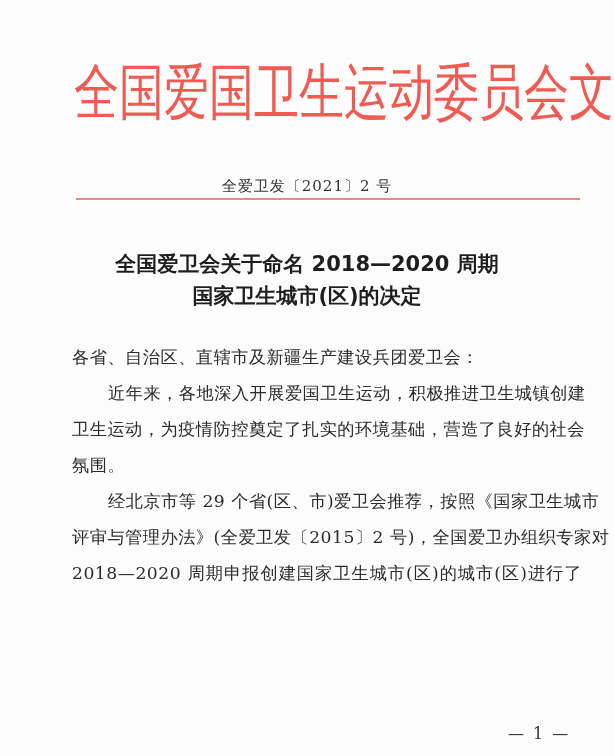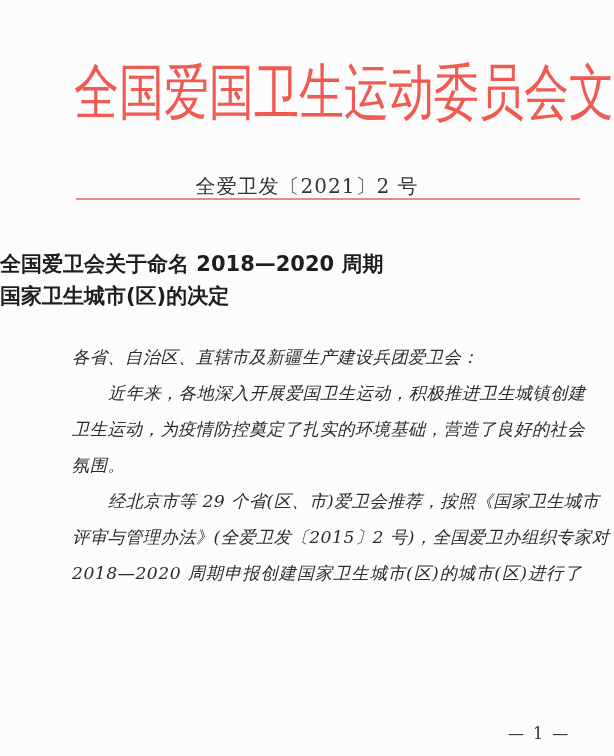--- a/index.html
+++ b/index.html
@@ -37,39 +37,39 @@
       transform-origin: center top;
       white-space: nowrap;
       font-weight: normal;
     }
     .doc-number {
       position: absolute;
       left: 0;
       top: 177px;
       width: 614px;
       text-align: center;
-      font-size: 20px;
+      font-size: 15px;
       line-height: 18px;
       color: #333;
       letter-spacing: 1px;
     }
     .red-rule {
       position: absolute;
       left: 76px;
       top: 198px;
       width: 504px;
       height: 2px;
       background: #e98a8a;
     }
     .doc-title {
       position: absolute;
       left: 0;
       top: 249px;
       width: 614px;
-      text-align: left;
+      text-align: center;
       font-family: "DejaVu Sans", "Liberation Sans", sans-serif;
       font-weight: bold;
       font-size: 21px;
       line-height: 30px;
       color: #1e1e1e;
     }
     .doc-title .line { display: block; white-space: nowrap; }
     .doc-title .line2 { margin-top: 2px; }
     .body {
       position: absolute;
@@ -80,21 +80,20 @@
       line-height: 36px;
       color: #2b2b2b;
     }
     .body .row {
       display: block;
       white-space: nowrap;
       height: 36px;
       text-align: justify;
       text-align-last: justify;
       letter-spacing: 0.5px;
-      font-style: italic;
     }
     .body .row.last {
       text-align-last: left;
     }
     .body .row.indent {
       padding-left: 36px;
     }
     .page-num {
       position: absolute;
       left: 508px;

